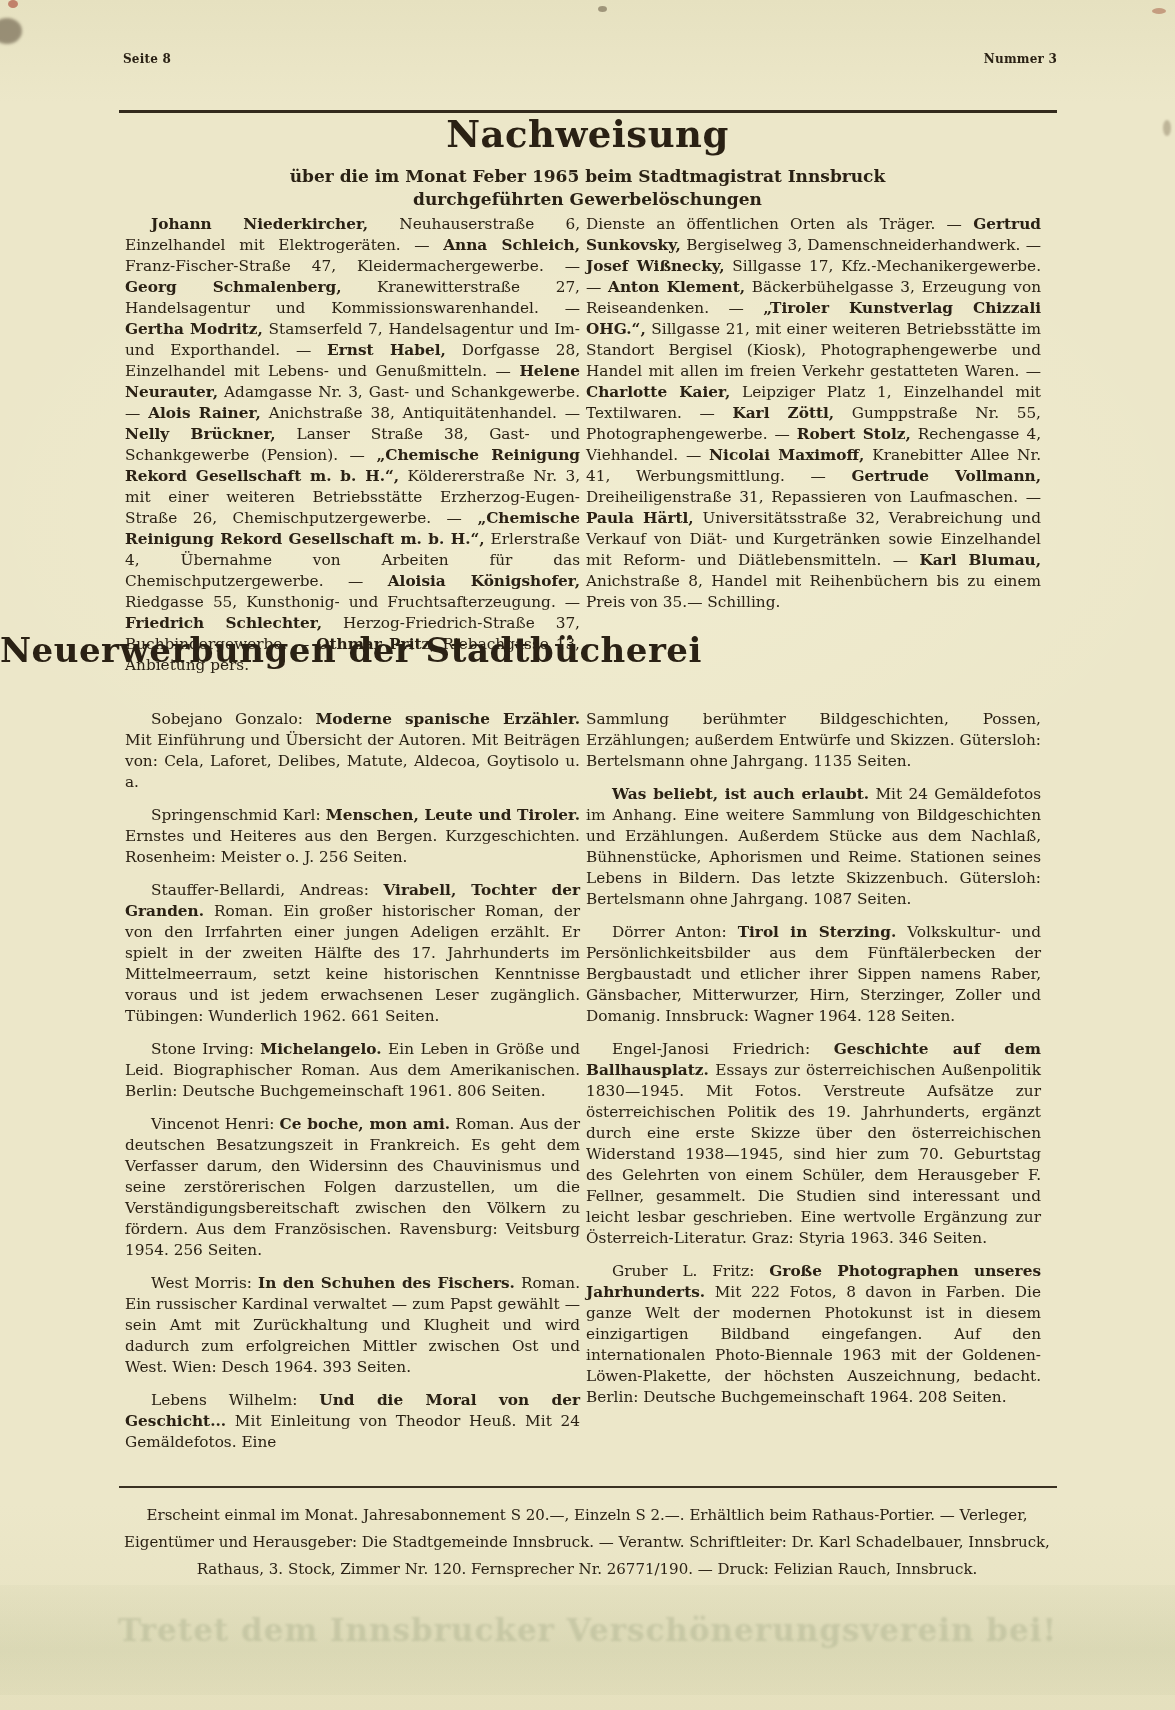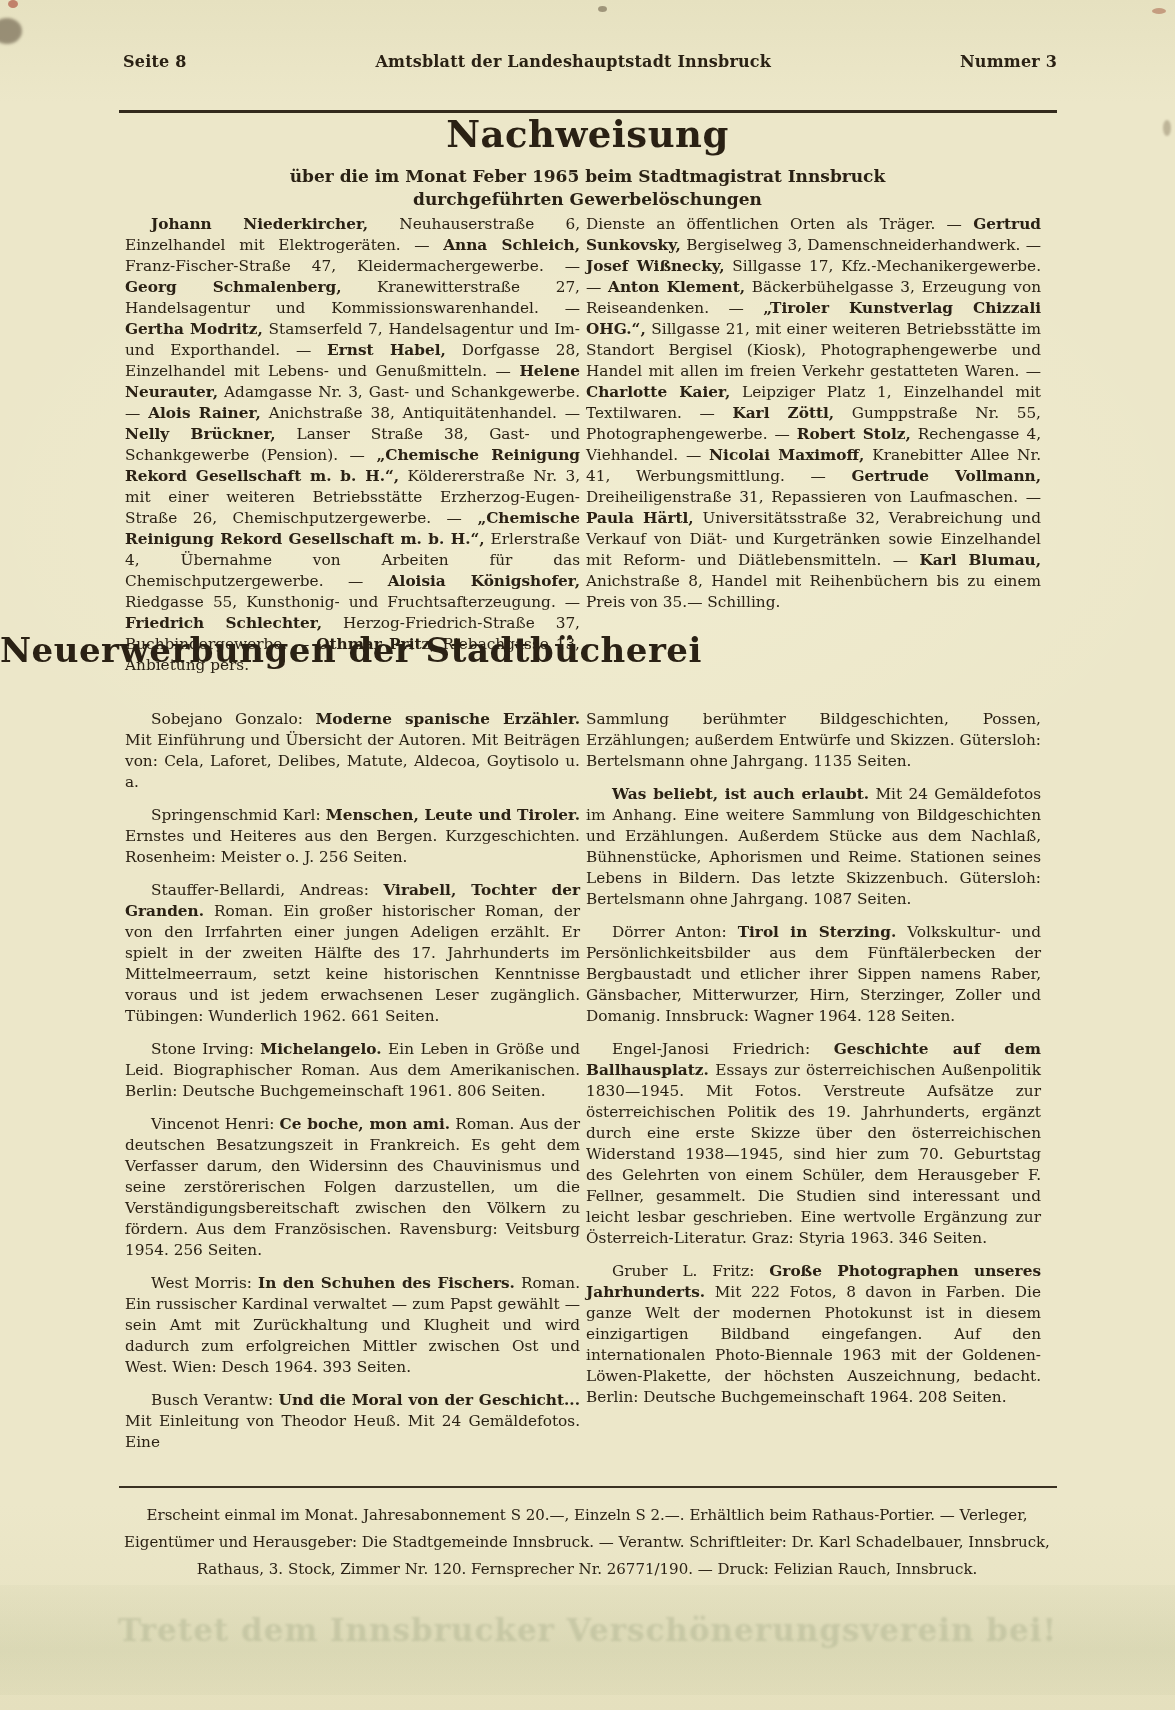--- a/index.html
+++ b/index.html
@@ -12,21 +12,21 @@
     position:relative;width:1175px;height:1710px;overflow:hidden;
     background:
       radial-gradient(ellipse 900px 500px at 50% 30%, rgba(255,252,230,.25), rgba(0,0,0,0) 70%),
       linear-gradient(180deg,#e6e1c0 0%,#ece7c9 6%,#ece7c9 88%,#e5e0be 100%);
     color:#2a2114;
   }
   
   .masthead{
     position:absolute;top:52px;left:123px;width:934px;
     display:flex;justify-content:space-between;align-items:baseline;
-    font-size:16px;font-weight:bold;letter-spacing:.2px;
+    font-size:12px;font-weight:bold;letter-spacing:.2px;
   }
   .masthead .center{flex:1;text-align:center;}
   .headrule{position:absolute;top:110px;left:119px;width:938px;border-top:3px solid #332a1d;}
   
   .notice-title{position:absolute;top:112px;left:0;width:100%;text-align:center;
     font-size:37px;font-weight:bold;letter-spacing:.5px;}
   .notice-subtitle{position:absolute;top:165px;left:0;width:100%;text-align:center;
     font-size:17px;font-weight:bold;line-height:23px;}
   .cols{position:absolute;left:125px;width:932px;display:flex;gap:6px;}
   .notice-cols{top:214px;}
@@ -62,21 +62,20 @@
 <div class="page">
 
   <div class="speck sp1"></div>
   <div class="speck sp2"></div>
   <div class="speck sp3"></div>
   <div class="speck sp4"></div>
   <div class="speck sp5"></div>
 
   <div class="masthead">
     <span>Seite 8</span>
-    <span class="center">Amtsblatt der Landeshauptstadt Innsbruck</span>
     <span>Nummer 3</span>
   </div>
   <div class="headrule"></div>
 
   <div class="notice-title">Nachweisung</div>
   <div class="notice-subtitle">
     <div>über die im Monat Feber 1965 beim Stadtmagistrat Innsbruck</div>
     <div>durchgeführten Gewerbelöschungen</div>
   </div>
 
@@ -88,21 +87,21 @@
   <div class="books-title">Neuerwerbungen der Stadtbücherei</div>
 
   <div class="cols books-cols">
     <div class="col">
         <p class="para"><span>Sobejano Gonzalo: </span><span class="b">Moderne spanische Erzähler.</span><span> Mit Einführung und Übersicht der Autoren. Mit Beiträgen von: Cela, Laforet, Delibes, Matute, Aldecoa, Goytisolo u. a.</span></p>
         <p class="para"><span>Springenschmid Karl: </span><span class="b">Menschen, Leute und Tiroler.</span><span> Ernstes und Heiteres aus den Bergen. Kurzgeschichten. Rosenheim: Meister o. J. 256 Seiten.</span></p>
         <p class="para"><span>Stauffer-Bellardi, Andreas: </span><span class="b">Virabell, Tochter der Granden.</span><span> Roman. Ein großer historischer Roman, der von den Irrfahrten einer jungen Adeligen erzählt. Er spielt in der zweiten Hälfte des 17. Jahrhunderts im Mittelmeerraum, setzt keine historischen Kenntnisse voraus und ist jedem erwachsenen Leser zugänglich. Tübingen: Wunderlich 1962. 661 Seiten.</span></p>
         <p class="para"><span>Stone Irving: </span><span class="b">Michelangelo.</span><span> Ein Leben in Größe und Leid. Biographischer Roman. Aus dem Amerikanischen. Berlin: Deutsche Buchgemeinschaft 1961. 806 Seiten.</span></p>
         <p class="para"><span>Vincenot Henri: </span><span class="b">Ce boche, mon ami.</span><span> Roman. Aus der deutschen Besatzungszeit in Frankreich. Es geht dem Verfasser darum, den Widersinn des Chauvinismus und seine zerstörerischen Folgen darzustellen, um die Verständigungsbereitschaft zwischen den Völkern zu fördern. Aus dem Französischen. Ravensburg: Veitsburg 1954. 256 Seiten.</span></p>
         <p class="para"><span>West Morris: </span><span class="b">In den Schuhen des Fischers.</span><span> Roman. Ein russischer Kardinal verwaltet — zum Papst gewählt — sein Amt mit Zurückhaltung und Klugheit und wird dadurch zum erfolgreichen Mittler zwischen Ost und West. Wien: Desch 1964. 393 Seiten.</span></p>
-        <p class="para"><span>Busch Verantw: </span><span class="b">Und die Moral von der Geschicht...</span><span> Mit Einleitung von Theodor Heuß. Mit 24 Gemäldefotos. Eine</span></p>
+        <p class="para"><span>Lebens Wilhelm: </span><span class="b">Und die Moral von der Geschicht...</span><span> Mit Einleitung von Theodor Heuß. Mit 24 Gemäldefotos. Eine</span></p>
       </div>
     <div class="col">
         <p class="para noindent"><span>Sammlung berühmter Bildgeschichten, Possen, Erzählungen; außerdem Entwürfe und Skizzen. Gütersloh: Bertelsmann ohne Jahrgang. 1135 Seiten.</span></p>
         <p class="para"><span class="b">Was beliebt, ist auch erlaubt.</span><span> Mit 24 Gemäldefotos im Anhang. Eine weitere Sammlung von Bildgeschichten und Erzählungen. Außerdem Stücke aus dem Nachlaß, Bühnenstücke, Aphorismen und Reime. Stationen seines Lebens in Bildern. Das letzte Skizzenbuch. Gütersloh: Bertelsmann ohne Jahrgang. 1087 Seiten.</span></p>
         <p class="para"><span>Dörrer Anton: </span><span class="b">Tirol in Sterzing.</span><span> Volkskultur- und Persönlichkeitsbilder aus dem Fünftälerbecken der Bergbaustadt und etlicher ihrer Sippen namens Raber, Gänsbacher, Mitterwurzer, Hirn, Sterzinger, Zoller und Domanig. Innsbruck: Wagner 1964. 128 Seiten.</span></p>
         <p class="para"><span>Engel-Janosi Friedrich: </span><span class="b">Geschichte auf dem Ballhausplatz.</span><span> Essays zur österreichischen Außenpolitik 1830—1945. Mit Fotos. Verstreute Aufsätze zur österreichischen Politik des 19. Jahrhunderts, ergänzt durch eine erste Skizze über den österreichischen Widerstand 1938—1945, sind hier zum 70. Geburtstag des Gelehrten von einem Schüler, dem Herausgeber F. Fellner, gesammelt. Die Studien sind interessant und leicht lesbar geschrieben. Eine wertvolle Ergänzung zur Österreich-Literatur. Graz: Styria 1963. 346 Seiten.</span></p>
         <p class="para"><span>Gruber L. Fritz: </span><span class="b">Große Photographen unseres Jahrhunderts.</span><span> Mit 222 Fotos, 8 davon in Farben. Die ganze Welt der modernen Photokunst ist in diesem einzigartigen Bildband eingefangen. Auf den internationalen Photo-Biennale 1963 mit der Goldenen-Löwen-Plakette, der höchsten Auszeichnung, bedacht. Berlin: Deutsche Buchgemeinschaft 1964. 208 Seiten.</span></p>
       </div>
   </div>
 

